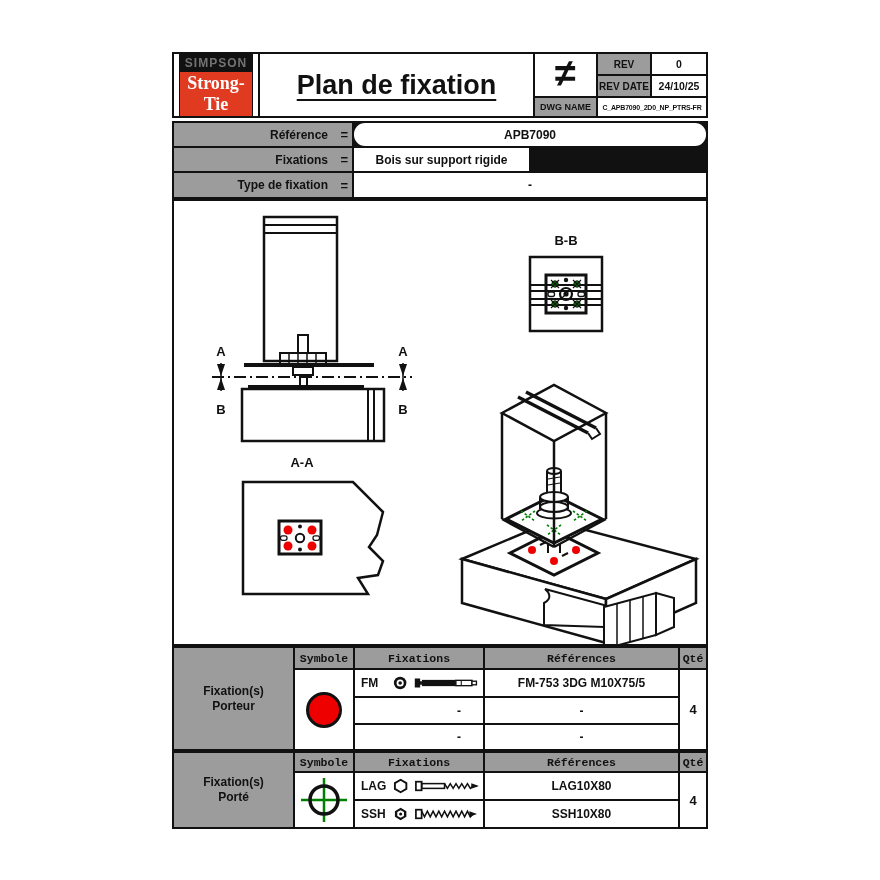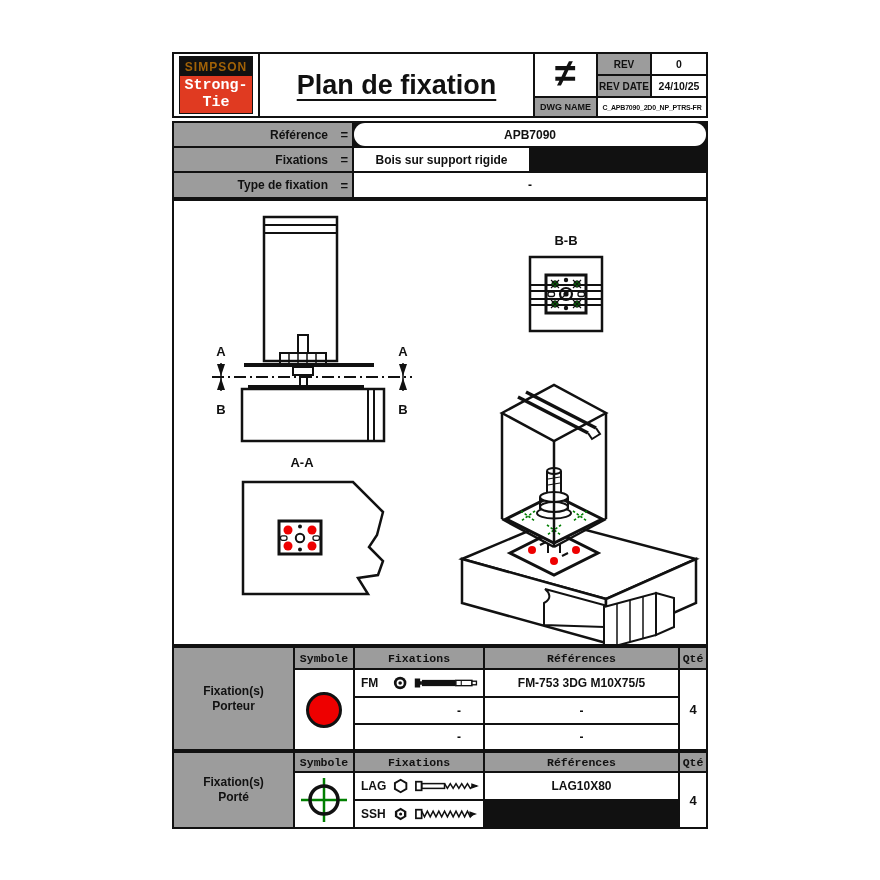--- a/index.html
+++ b/index.html
@@ -5,22 +5,22 @@
   * { margin:0; padding:0; box-sizing:border-box; }
   html,body { width:880px; height:880px; background:#fff; font-family:"Liberation Sans",sans-serif; color:#111; }
   .sheet { position:absolute; left:172px; top:52px; width:536px; }
   .tbl { display:grid; background:#111; gap:2px; border:2px solid #111; }
   .cell { background:#fff; display:flex; align-items:center; justify-content:center; font-weight:bold; overflow:hidden; }
   .gray { background:var(--header-gray,#9c9c9c); }
   
   .title-block { grid-template-columns:84px 273px 61px 52px 54px; grid-template-rows:20px 20px 18px; }
   .logo-cell { flex-direction:column; gap:0; padding:3px 5px; }
   .logo-box { width:100%; border:1px solid #111; }
-  .logo-top { background:#111; color:#a16207; font-weight:bold; font-size:12px; letter-spacing:1px; text-align:center; padding:3px 0 2px; }
-  .logo-bottom { background:var(--logo-red,#e03a21); color:#fff; font-family:Liberation Mono, monospace; font-weight:bold; font-size:15px; text-align:center; padding:1px 0 2px; }
+  .logo-top { background:#111; color:#737373; font-weight:bold; font-size:12px; letter-spacing:1px; text-align:center; padding:3px 0 2px; }
+  .logo-bottom { background:var(--logo-red,#e03a21); color:#fff; font-family:Liberation Serif, serif; font-weight:bold; font-size:18px; text-align:center; padding:1px 0 2px; }
   .main-title { font-size:27px; text-decoration:underline; text-decoration-thickness:2px; text-underline-offset:5px; letter-spacing:0px; }
   .neq { font-size:38px; line-height:1; padding-bottom:4px; }
   .rev-lbl { font-size:10px; }
   .rev-val { font-size:10.5px; }
   .dwg-lbl { font-size:9px; }
   .dwg-val { font-size:7px; letter-spacing:-0.2px; }
   
   .ref-table { margin-top:3px; grid-template-columns:178px 175px 175px; grid-template-rows:23px 23px 24px; }
   .ref-label { justify-content:flex-start; padding:0 4px; }
   .ref-label .lbl { flex:1; text-align:right; font-size:12px; }
@@ -303,17 +303,18 @@
         <polygon points="8,1.5 14,5 14,11 8,14.5 2,11 2,5" fill="#111"></polygon>
         <polygon points="8,4 11.5,6 11.5,10 8,12 4.5,10 4.5,6" fill="#fff"></polygon>
         <circle cx="8" cy="8" r="1.6" fill="#111"></circle>
       </svg>
       <svg width="72" height="16" viewBox="0 0 72 16">
         <rect x="2" y="3.5" width="6" height="9" fill="none" stroke="#111" stroke-width="1.8"></rect>
         <path d="M8,5 L11,11 L14,5 L17,11 L20,5 L23,11 L26,5 L29,11 L32,5 L35,11 L38,5 L41,11 L44,5 L47,11 L50,5 L53,11 L56,5 L59,11 L62,8" fill="none" stroke="#111" stroke-width="1.6"></path>
         <polygon points="58,5 66,8 58,11" fill="#111"></polygon>
       </svg>
     </div>
+    <div class="cell refval" style="grid-column:4;grid-row:3;">SSH10X80</div>
 
     <div class="cell qty" style="grid-column:5;grid-row:2/4;">4</div>
   </div>
 
 </div>
 
 </body></html>

